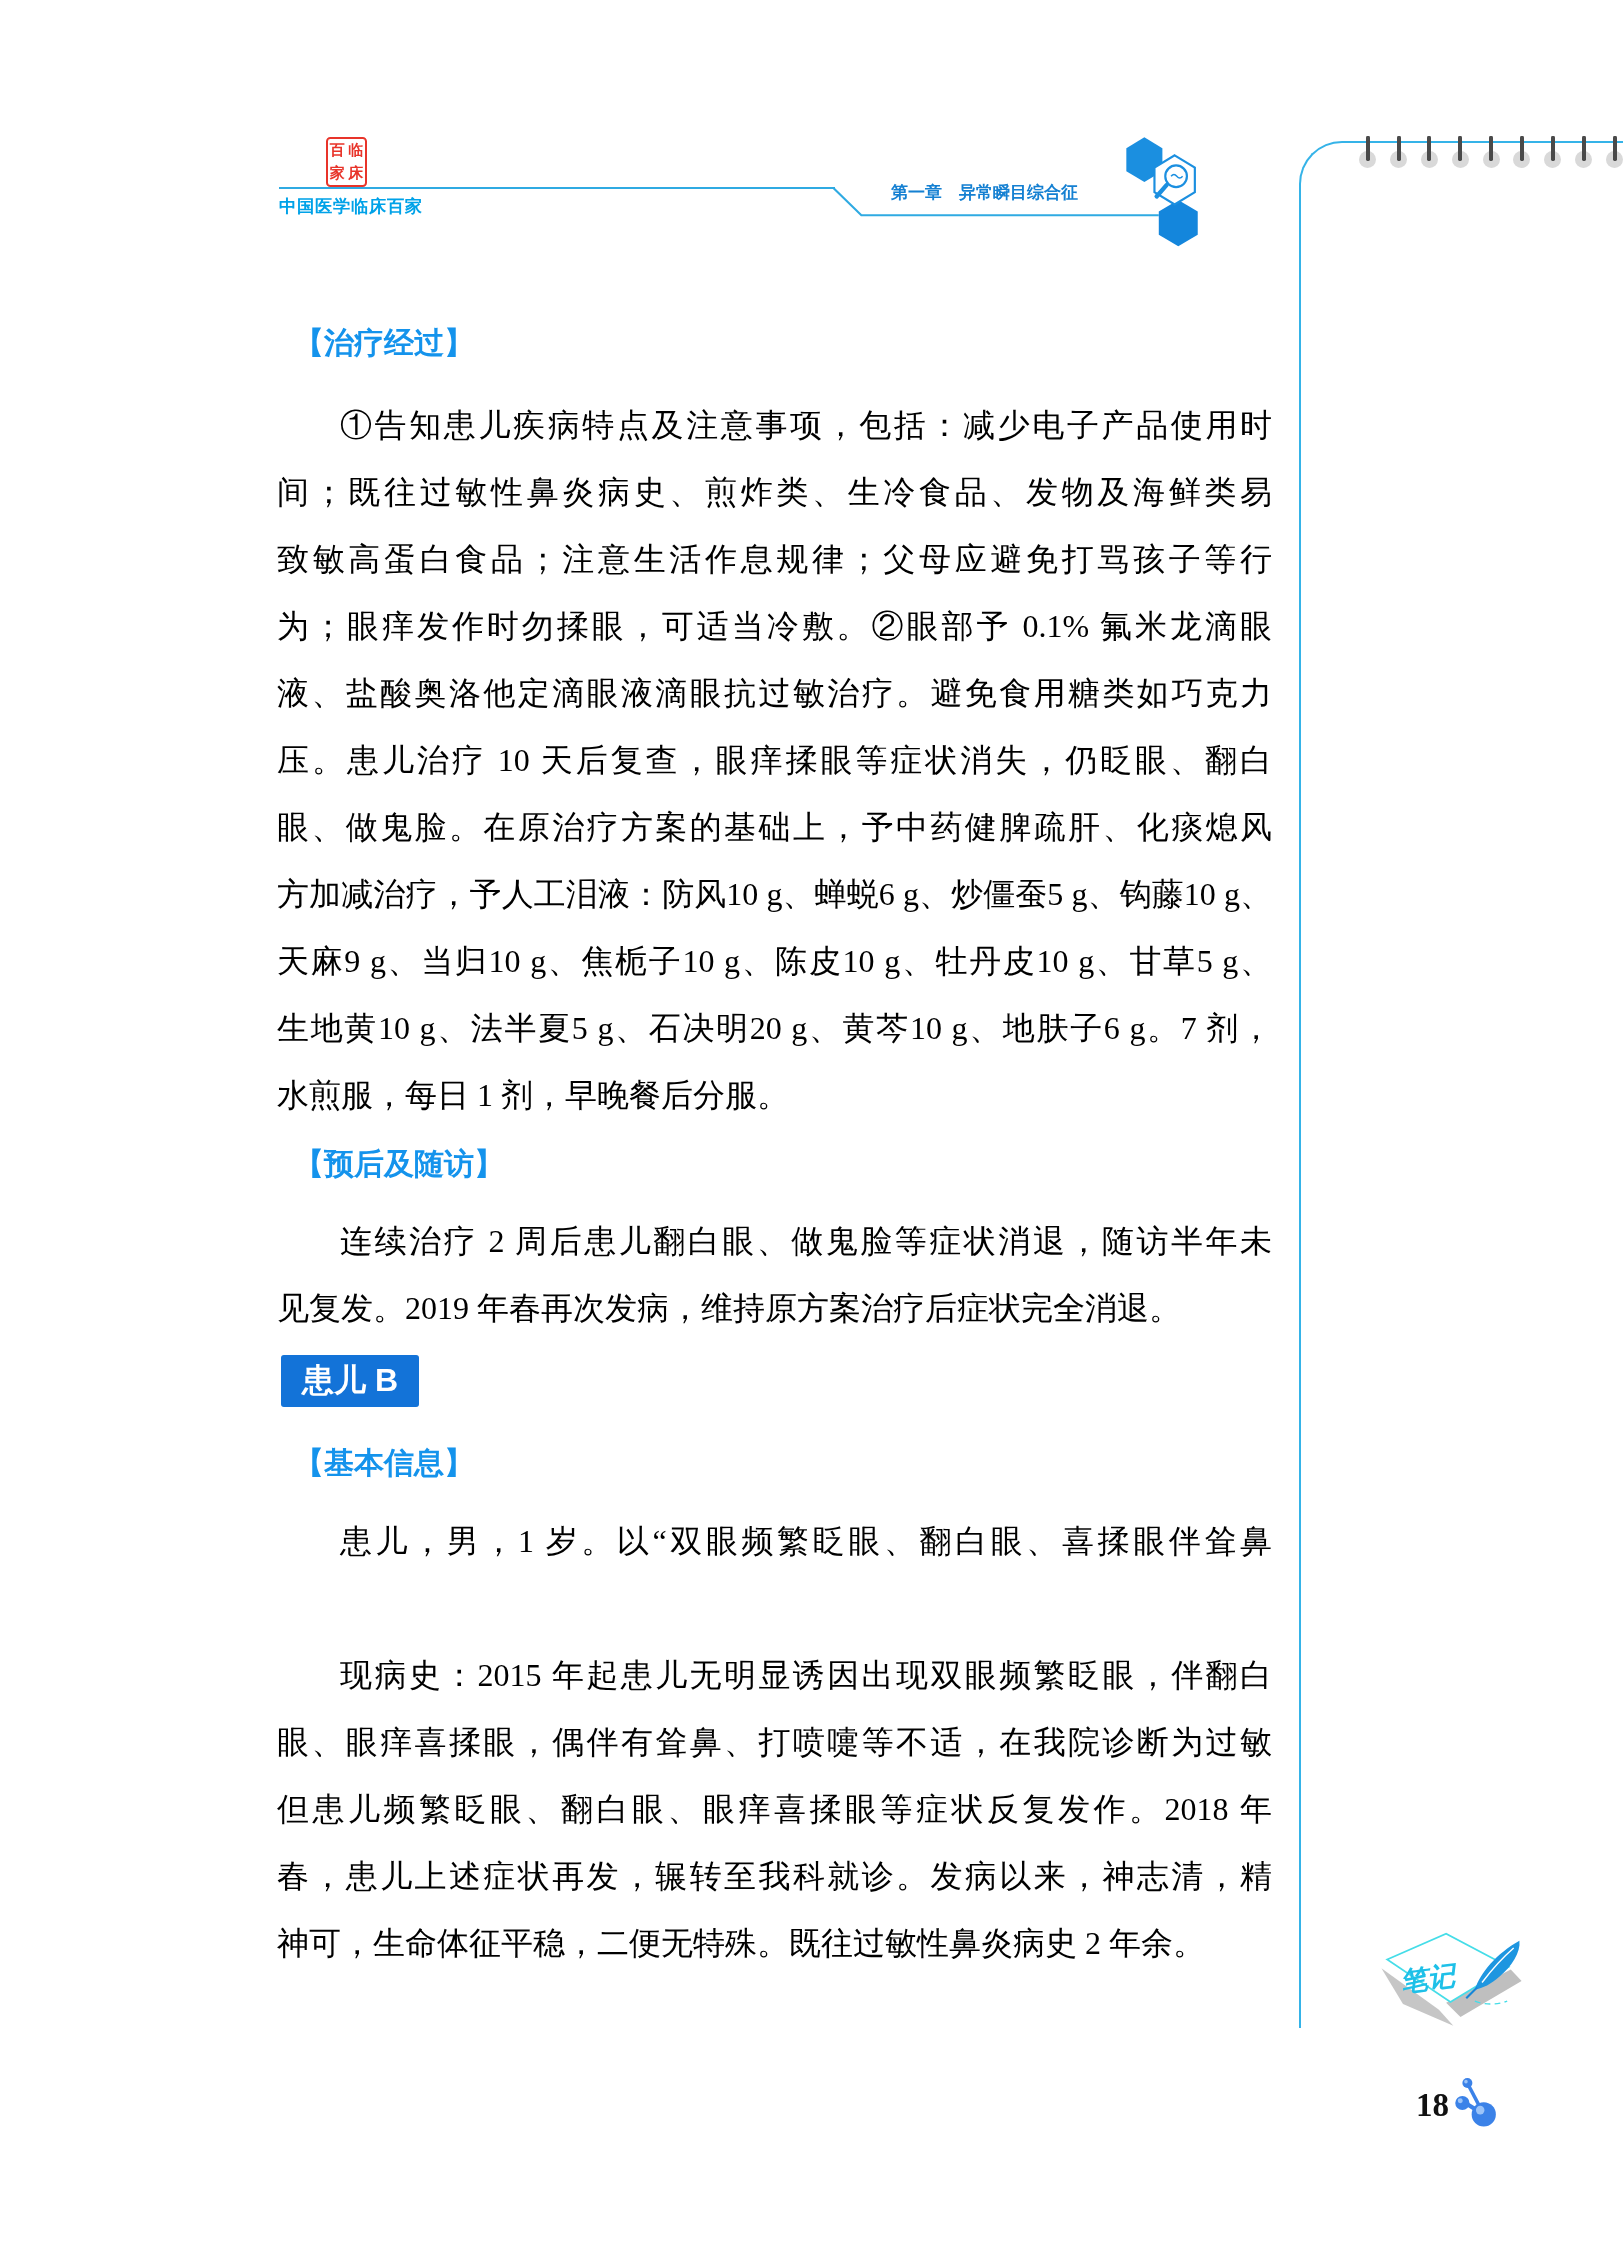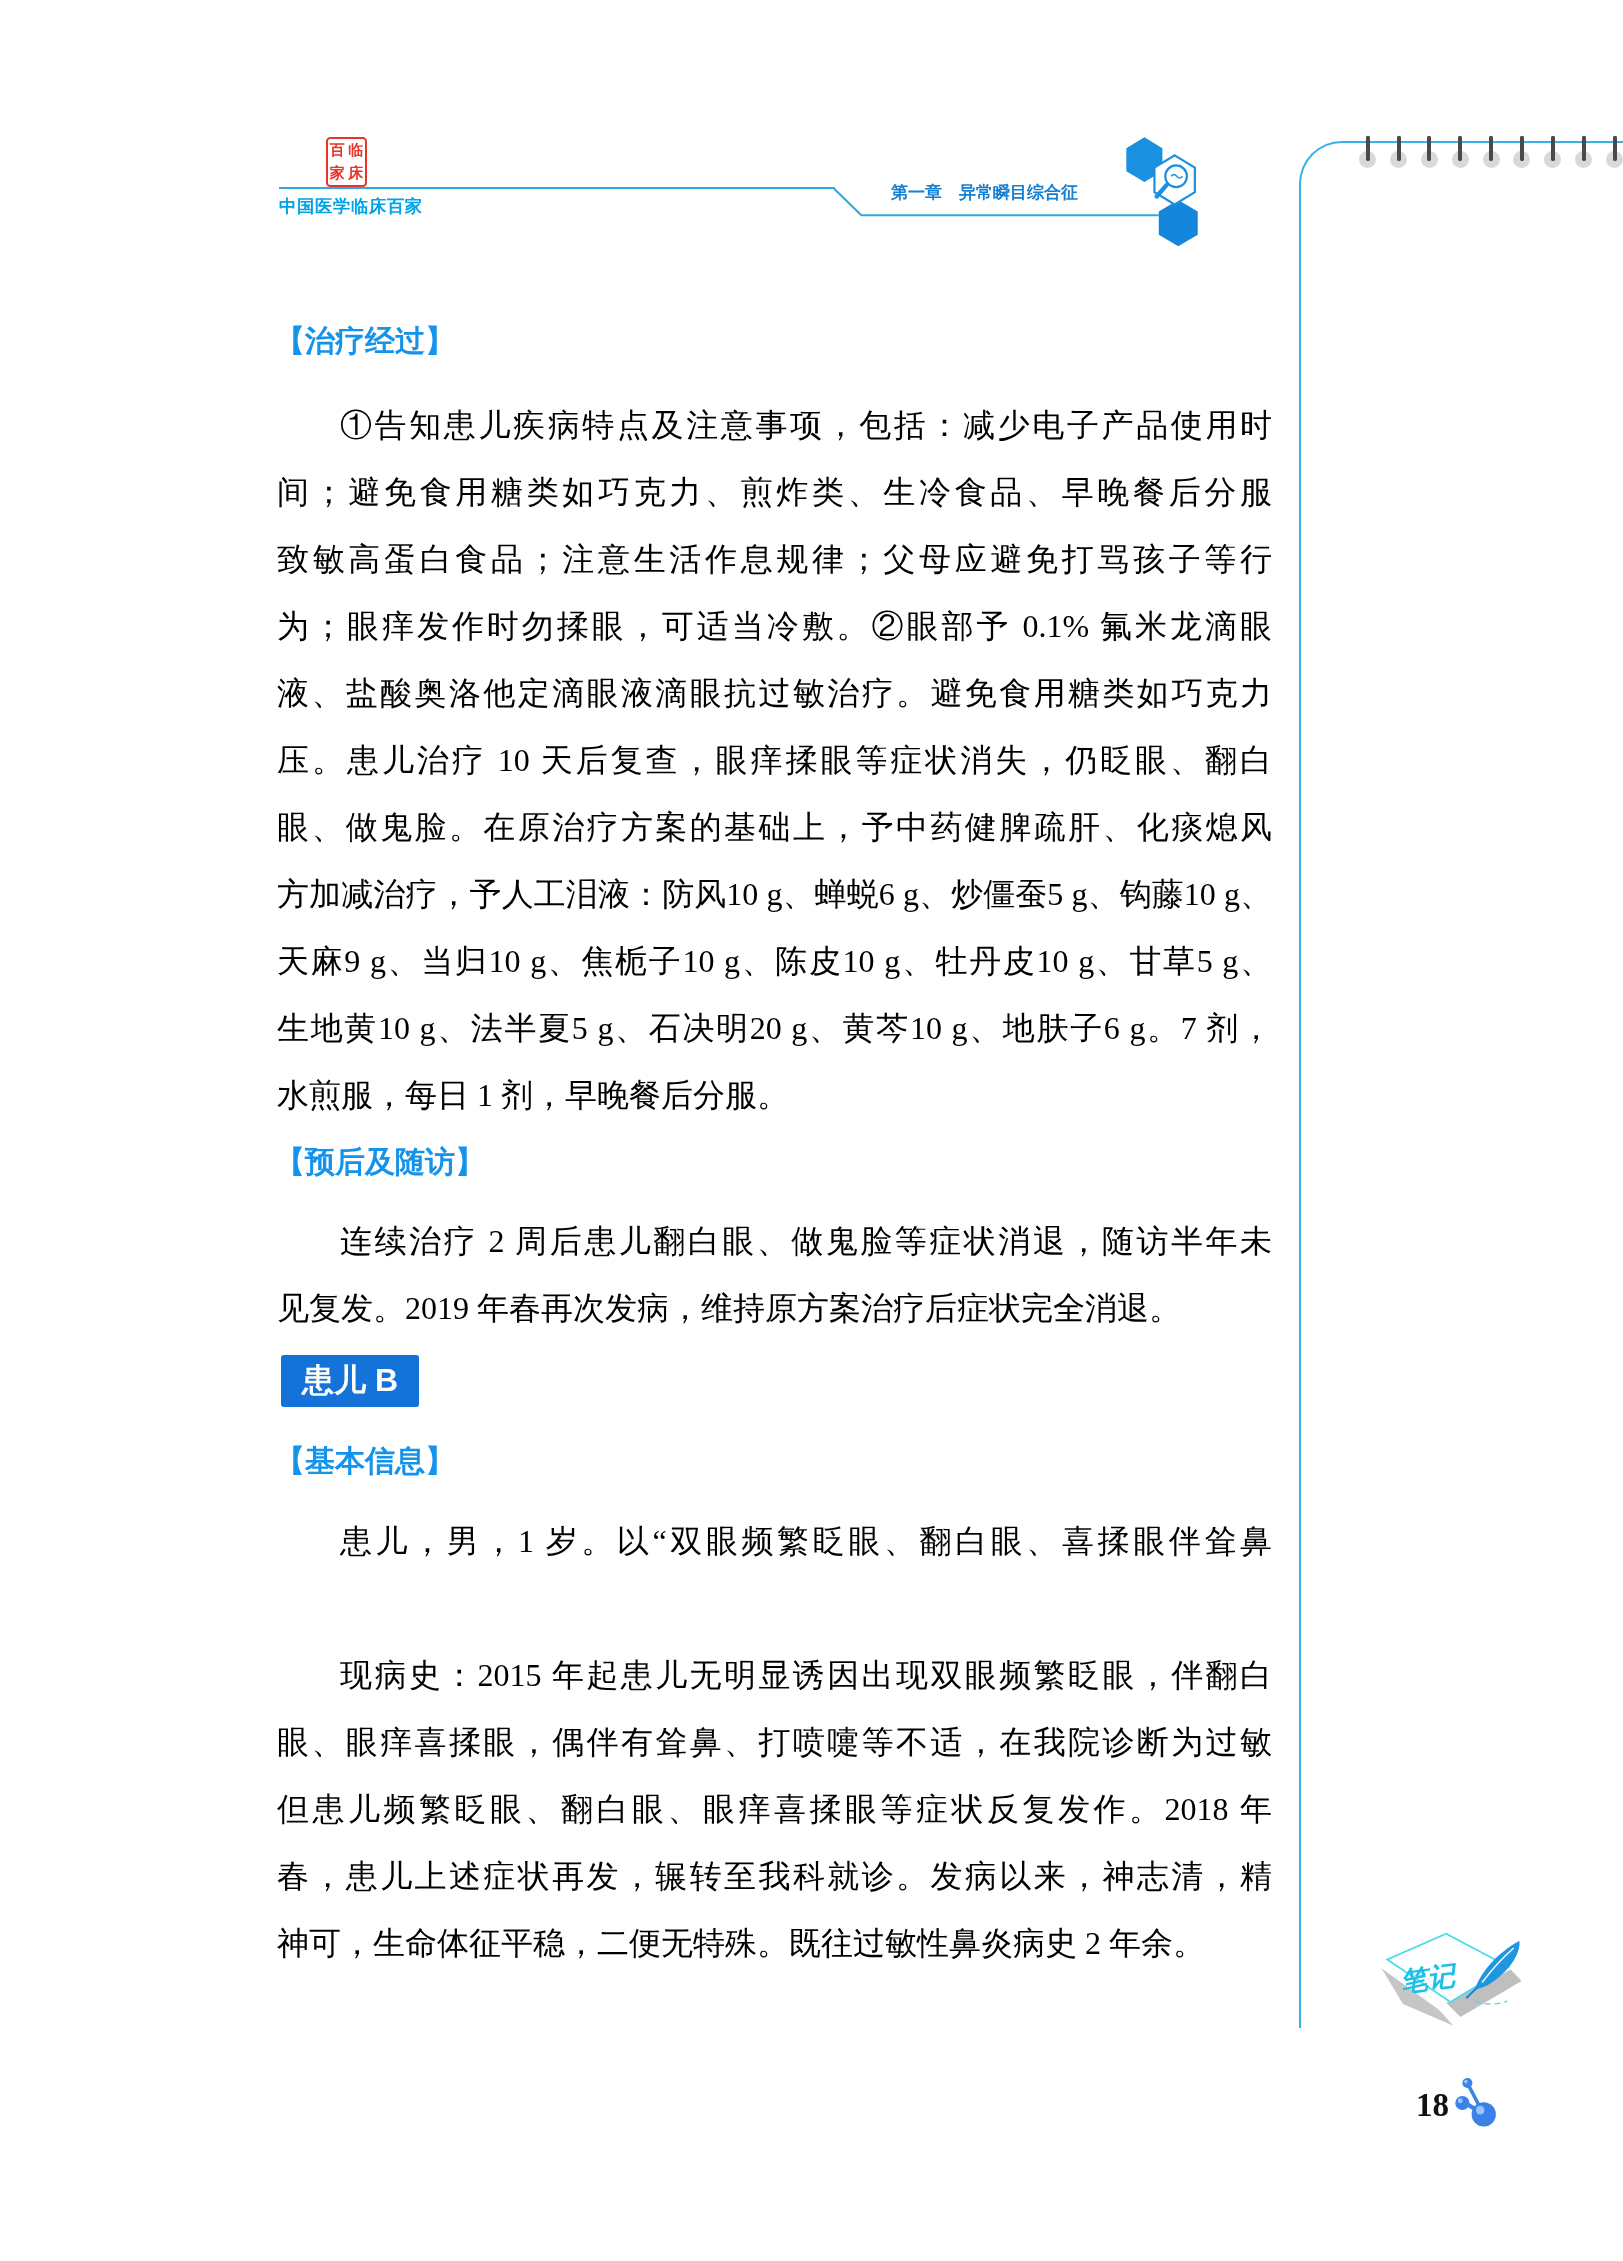--- a/index.html
+++ b/index.html
@@ -20,21 +20,21 @@
   .chapter-title{position:absolute;left:891px;top:181px;width:245px;
         font-family:"Liberation Sans","DejaVu Sans",sans-serif;font-weight:bold;
         font-size:17px;color:#1580d2;white-space:nowrap;}
   .hex-svg{position:absolute;left:1119px;top:133px;width:94px;height:119px;}
 
   
   .notes-border{position:absolute;left:1299px;top:141px;width:325px;height:1885px;
         border-top:2.2px solid #35b3e8;border-left:2.2px solid #35b3e8;border-top-left-radius:43px;}
   .pin{position:absolute;width:17.3px;height:17.3px;border-radius:50%;background:#d9d9d9;top:151px;}
   .pin-stem{position:absolute;width:3.6px;height:24.5px;background:#4a4a4a;border-radius:1.4px;top:136px;}
-  .sec-heading{position:absolute;left:275px;font-family:Liberation Mono, monospace;
+  .sec-heading{position:absolute;left:294px;font-family:Liberation Sans, sans-serif;
         font-weight:bold;font-size:30px;line-height:1.2;color:#1493ec;white-space:nowrap;}
   .para{position:absolute;left:277px;width:995px;font-size:32px;line-height:67px;}
   .line{text-align:justify;text-align-last:justify;text-justify:inter-ideograph;}
   .line.end{text-align-last:left;}
   .line.ind{padding-left:63px;}
   .badge{position:absolute;left:281px;top:1355px;width:138px;height:52px;background:#1373d8;
         border-radius:2.9px;display:flex;align-items:center;justify-content:center;
         font-family:"Liberation Sans","DejaVu Sans",sans-serif;font-weight:bold;
         font-size:32px;color:#ffffff;white-space:nowrap;}
 
@@ -90,21 +90,21 @@
       <div class="pin-stem" style="left: 1551px;"></div>
       <div class="pin" style="left: 1575px;"></div>
       <div class="pin-stem" style="left: 1582px;"></div>
       <div class="pin" style="left: 1606px;"></div>
       <div class="pin-stem" style="left: 1613px;"></div>
     </div>
 
   <div class="sec-heading" style="top:325px">【治疗经过】</div>
   <div class="para" style="top:392px">
     <div class="line ind">①告知患儿疾病特点及注意事项，包括：减少电子产品使用时</div>
-    <div class="line">间；避免食用糖类如巧克力、煎炸类、生冷食品、早晚餐后分服</div>
+    <div class="line">间；既往过敏性鼻炎病史、煎炸类、生冷食品、发物及海鲜类易</div>
     <div class="line">致敏高蛋白食品；注意生活作息规律；父母应避免打骂孩子等行</div>
     <div class="line">为；眼痒发作时勿揉眼，可适当冷敷。②眼部予 0.1% 氟米龙滴眼</div>
     <div class="line">液、盐酸奥洛他定滴眼液滴眼抗过敏治疗。避免食用糖类如巧克力</div>
     <div class="line">压。患儿治疗 10 天后复查，眼痒揉眼等症状消失，仍眨眼、翻白</div>
     <div class="line">眼、做鬼脸。在原治疗方案的基础上，予中药健脾疏肝、化痰熄风</div>
     <div class="line">方加减治疗，予人工泪液：防风10 g、蝉蜕6 g、炒僵蚕5 g、钩藤10 g、</div>
     <div class="line">天麻9 g、当归10 g、焦栀子10 g、陈皮10 g、牡丹皮10 g、甘草5 g、</div>
     <div class="line">生地黄10 g、法半夏5 g、石决明20 g、黄芩10 g、地肤子6 g。7 剂，</div>
     <div class="line end">水煎服，每日 1 剂，早晚餐后分服。</div>
   </div>

